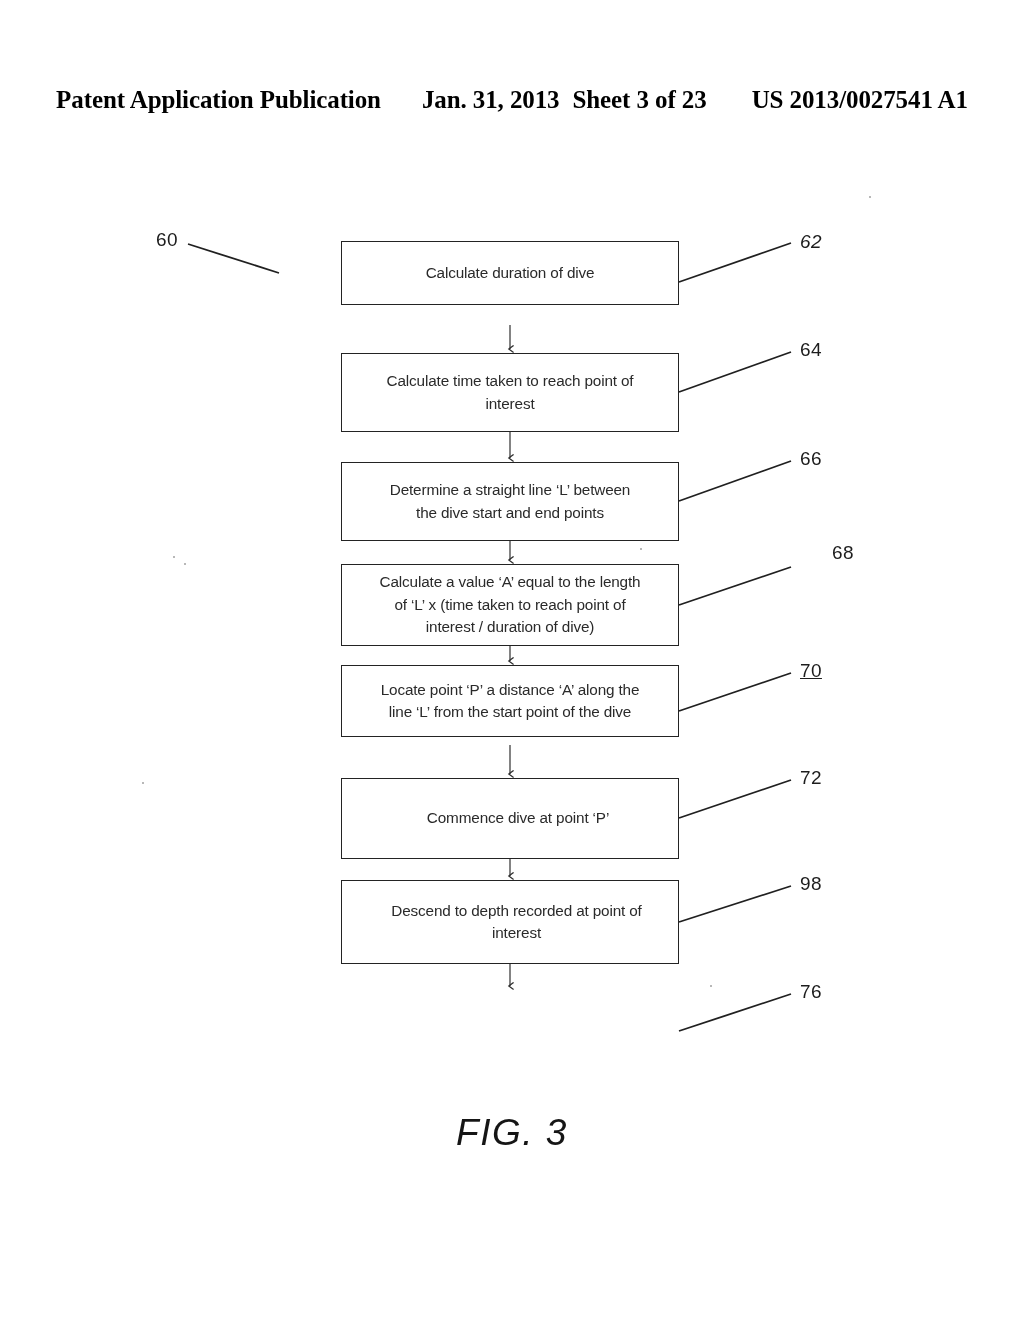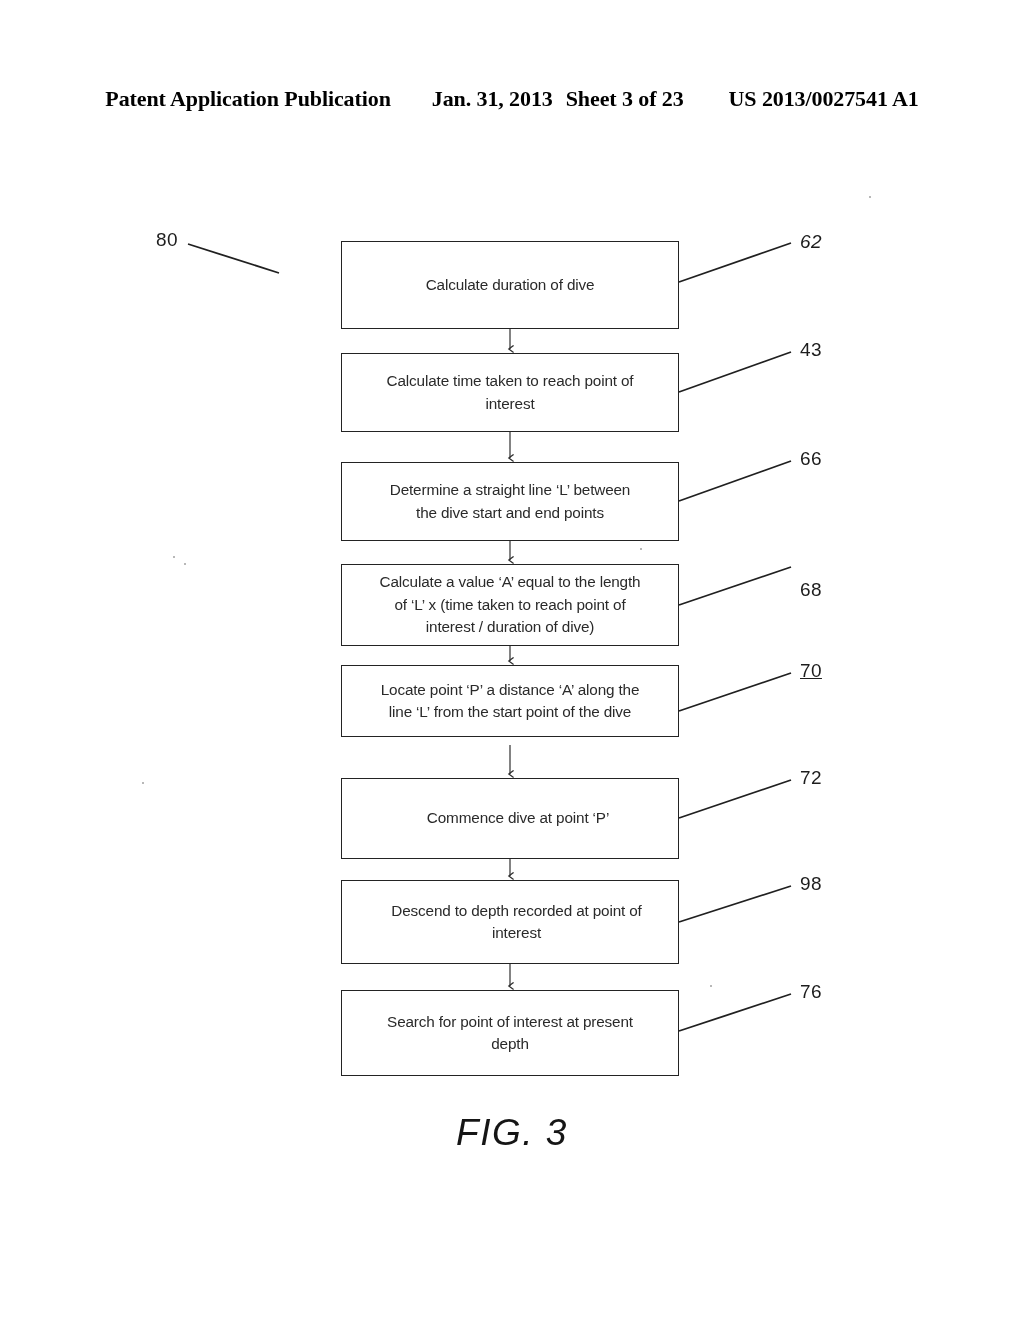--- a/index.html
+++ b/index.html
@@ -21,21 +21,21 @@
     position: absolute;
     top: 86px;
     left: 0;
     width: 1024px;
     height: 30px;
     display: flex;
     justify-content: center;
     align-items: baseline;
     font-family: "Liberation Serif", serif;
     font-weight: bold;
-    font-size: 22px;
+    font-size: 25px;
     letter-spacing: -0.1px;
     white-space: nowrap;
   }
   #patent-header .hdr-seg { display: inline-block; }
   #patent-header .gap-a { width: 41px; }
   #patent-header .gap-b { width: 13px; }
   #patent-header .gap-c { width: 45px; }
 
   
   #diagram {
@@ -70,21 +70,21 @@
     display: block;
     width: 316px;
     font-family: "Liberation Sans", sans-serif;
     font-size: 15.3px;
     line-height: 22.5px;
     color: #2a2a2a;
     letter-spacing: -0.15px;
     white-space: pre-line;
   }
 
-  .box-1 { top: 241px; height: 88px; }
+  .box-1 { top: 241px; height: 64px; }
   .box-2 { top: 353px; height: 79px; }
   .box-3 { top: 462px; height: 79px; }
   .box-4 { top: 564px; height: 82px; }
   .box-5 { top: 665px; height: 72px; }
   .box-6 { top: 778px; height: 81px; padding-left: 16px; }
   .box-7 { top: 880px; height: 84px; padding-left: 13px; }
   .box-8 { top: 990px; height: 86px; }
 
   
   .ref-num {
@@ -93,21 +93,21 @@
     font-size: 19px;
     color: #1d1d1d;
     letter-spacing: 0.4px;
     white-space: nowrap;
   }
   .ref-right { left: 800px; }
   #ref-60 { left: 156px; top: 229px; }
   #ref-62 { top: 231px; font-style: italic; }
   #ref-64 { top: 339px; }
   #ref-66 { top: 448px; }
-  #ref-68 { top: 579px; }
+  #ref-68 { top: 542px; margin-left: 32px; }
   #ref-70 { top: 660px; text-decoration: underline; }
   #ref-72 { top: 767px; }
   #ref-74 { top: 873px; }
   #ref-76 { top: 981px; }
 
   
   #fig-caption {
     position: absolute;
     top: 1112px;
     left: 0;
@@ -194,28 +194,24 @@
     <span class="box-text">Locate point ‘P’ a distance ‘A’ along the
 line ‘L’ from the start point of the dive</span>
   </div>
   <div class="process-box box-6">
     <span class="box-text">Commence dive at point ‘P’</span>
   </div>
   <div class="process-box box-7">
     <span class="box-text">Descend to depth recorded at point of
 interest</span>
   </div>
-  <div class="process-box box-8">
-    <span class="box-text">Search for point of interest at present
-depth</span>
-  </div>
-
-  <span class="ref-num" id="ref-60">80</span>
+
+  <span class="ref-num" id="ref-60">60</span>
   <span class="ref-num ref-right" id="ref-62">62</span>
-  <span class="ref-num ref-right" id="ref-64">43</span>
+  <span class="ref-num ref-right" id="ref-64">64</span>
   <span class="ref-num ref-right" id="ref-66">66</span>
   <span class="ref-num ref-right" id="ref-68">68</span>
   <span class="ref-num ref-right" id="ref-70">70</span>
   <span class="ref-num ref-right" id="ref-72">72</span>
   <span class="ref-num ref-right" id="ref-74">98</span>
   <span class="ref-num ref-right" id="ref-76">76</span>
 
   <span class="speckle" style="left:173px; top:556px;"></span>
   <span class="speckle" style="left:184px; top:563px;"></span>
   <span class="speckle" style="left:869px; top:196px;"></span>

